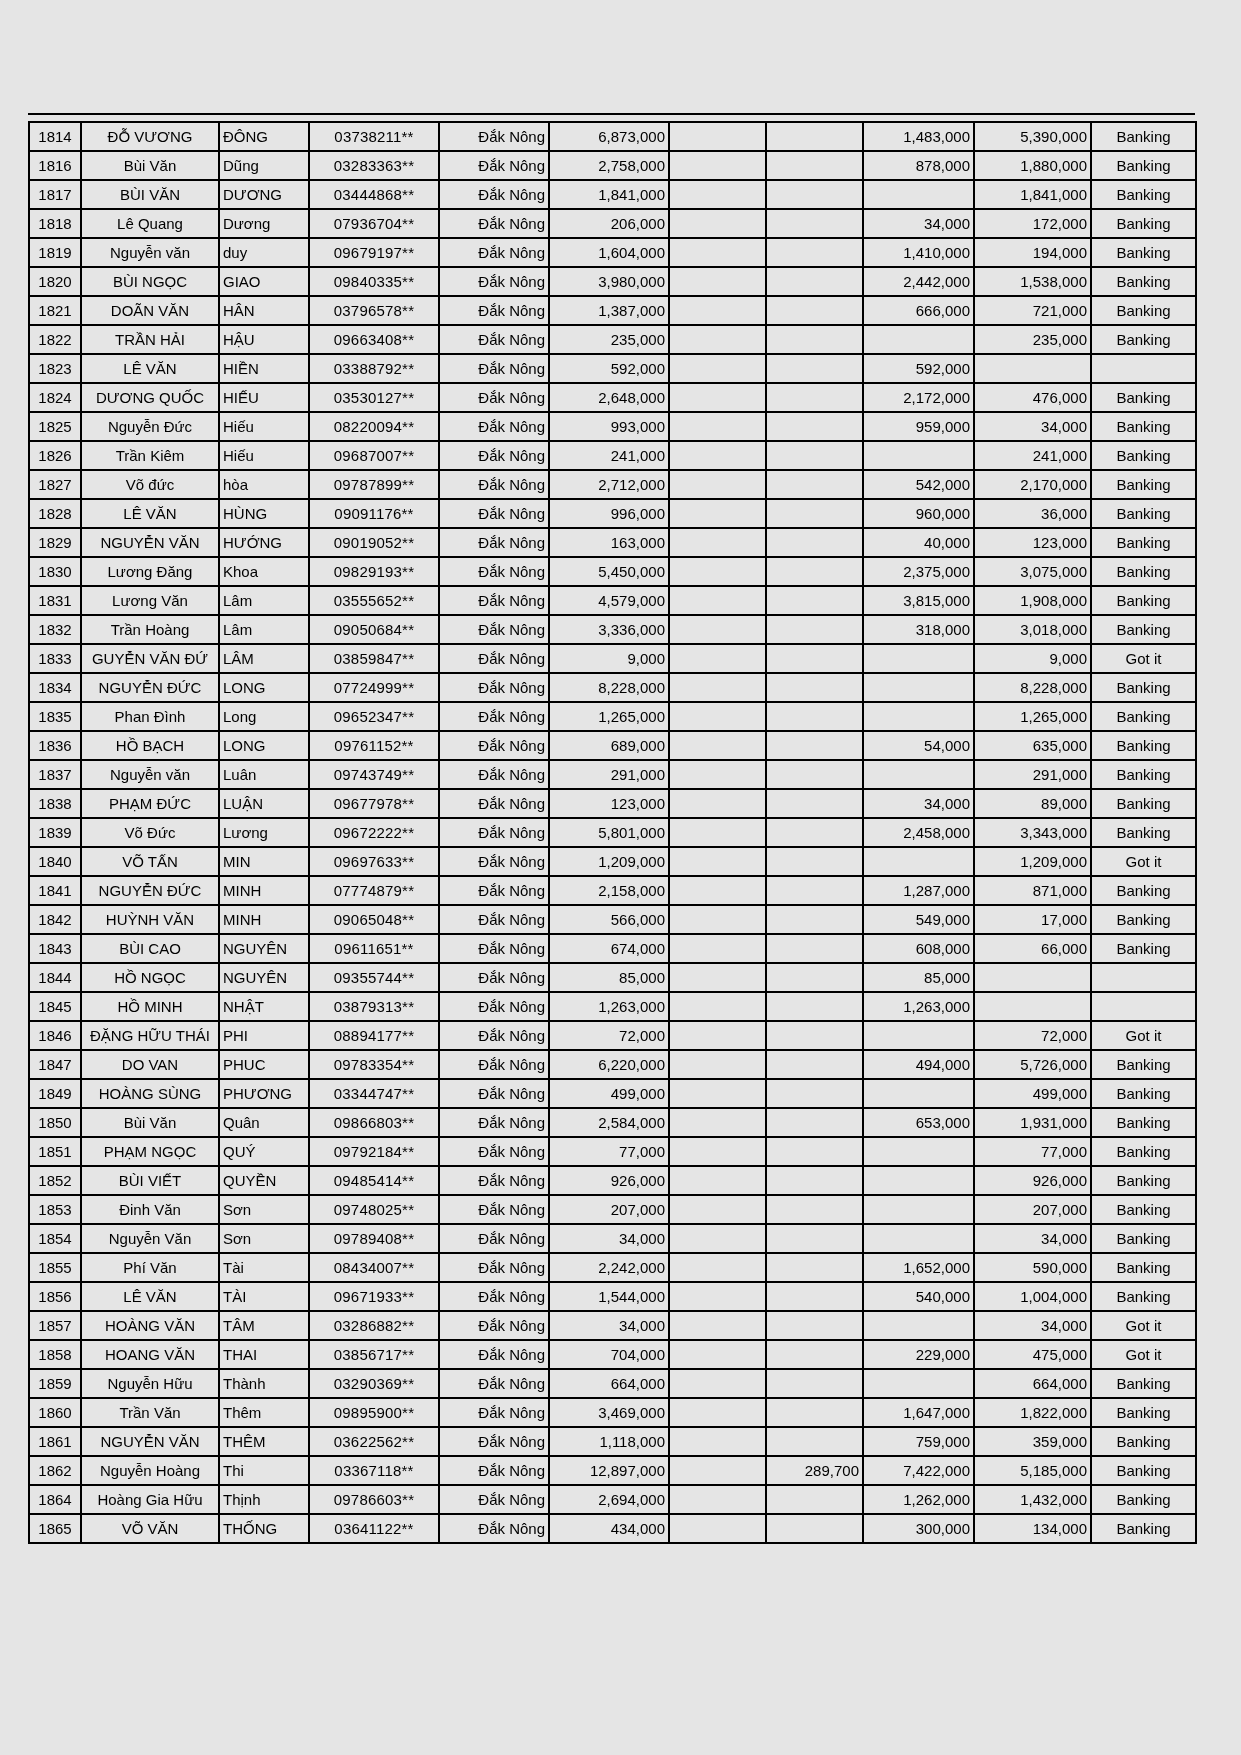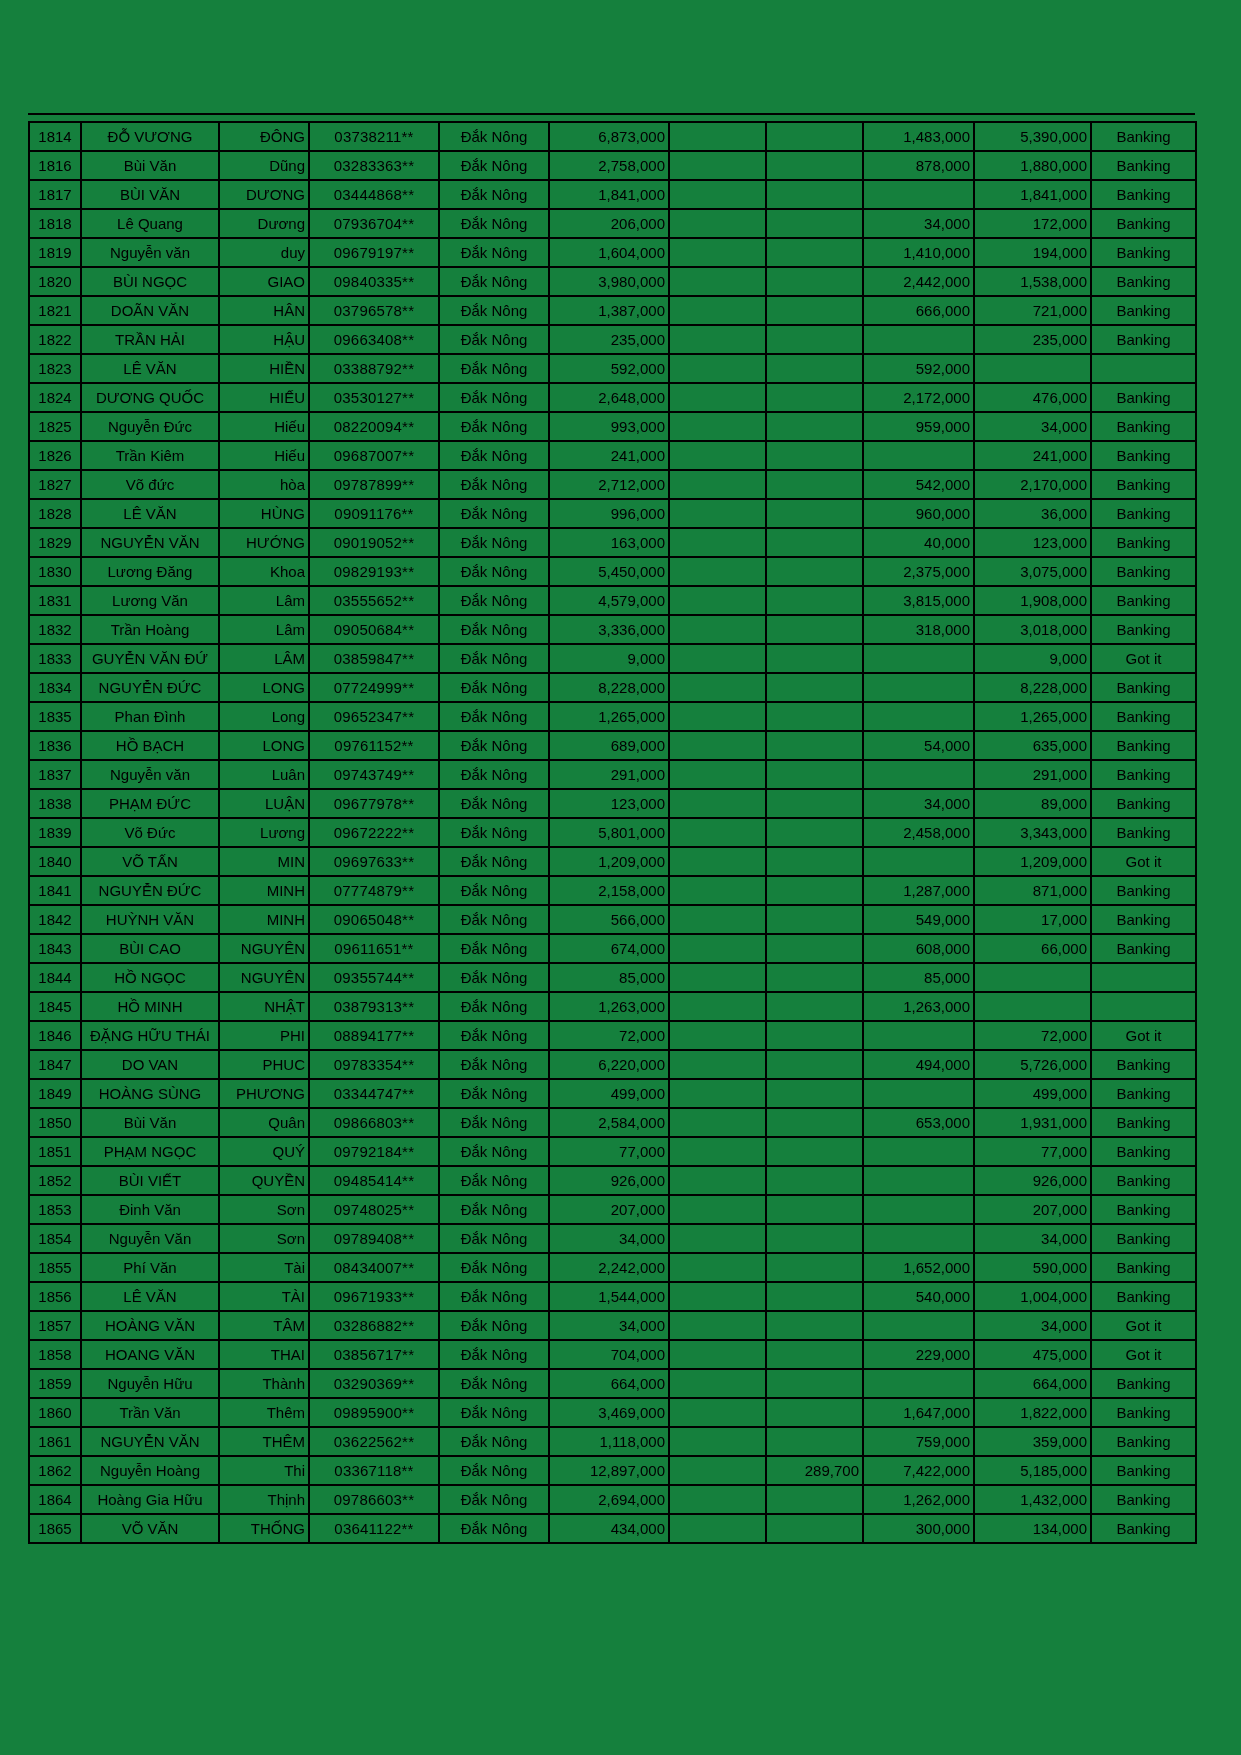--- a/index.html
+++ b/index.html
@@ -2,21 +2,21 @@
 <html><head>
 <meta charset="utf-8">
 <style>
   * { margin: 0; padding: 0; box-sizing: border-box; }
   html, body {
     width: 1241px; height: 1755px;
     background: #ffffff;
     font-family: "Liberation Sans", "DejaVu Sans", sans-serif;
     color: #000000;
   }
-  .page { position: relative; width: 1241px; height: 1755px; background: #15803d; overflow: hidden; }
+  .page { position: relative; width: 1241px; height: 1755px; background: #e5e5e5; overflow: hidden; }
   .top-rule {
     position: absolute; left: 28px; top: 113px;
     width: 1167px; height: 2px; background: #000000;
   }
   table.records {
     position: absolute; left: 28px; top: 121px;
     width: 1167px;
     border-collapse: collapse;
     table-layout: fixed;
     font-size: 15px;
@@ -25,23 +25,23 @@
     border: 2px solid #000000;
     height: 29px;
     padding: 0 3px;
     overflow: hidden;
     white-space: nowrap;
     vertical-align: middle;
     line-height: 1;
   }
   td.c0  { text-align: center; }
   td.c1  { text-align: center; }
-  td.c2  { text-align: right; }
+  td.c2  { text-align: left; }
   td.c3  { text-align: center; letter-spacing: 0.2px; }
-  td.c4  { text-align: center; }
+  td.c4  { text-align: right; }
   td.c5, td.c7, td.c8, td.c9 { text-align: right; padding-right: 6px; }
   td.c10 { text-align: center; vertical-align: bottom; padding-bottom: 3px; }
 </style>
 </head>
 <body>
 
 <div class="page">
   <div class="top-rule"></div>
   <table class="records">
     <colgroup>

